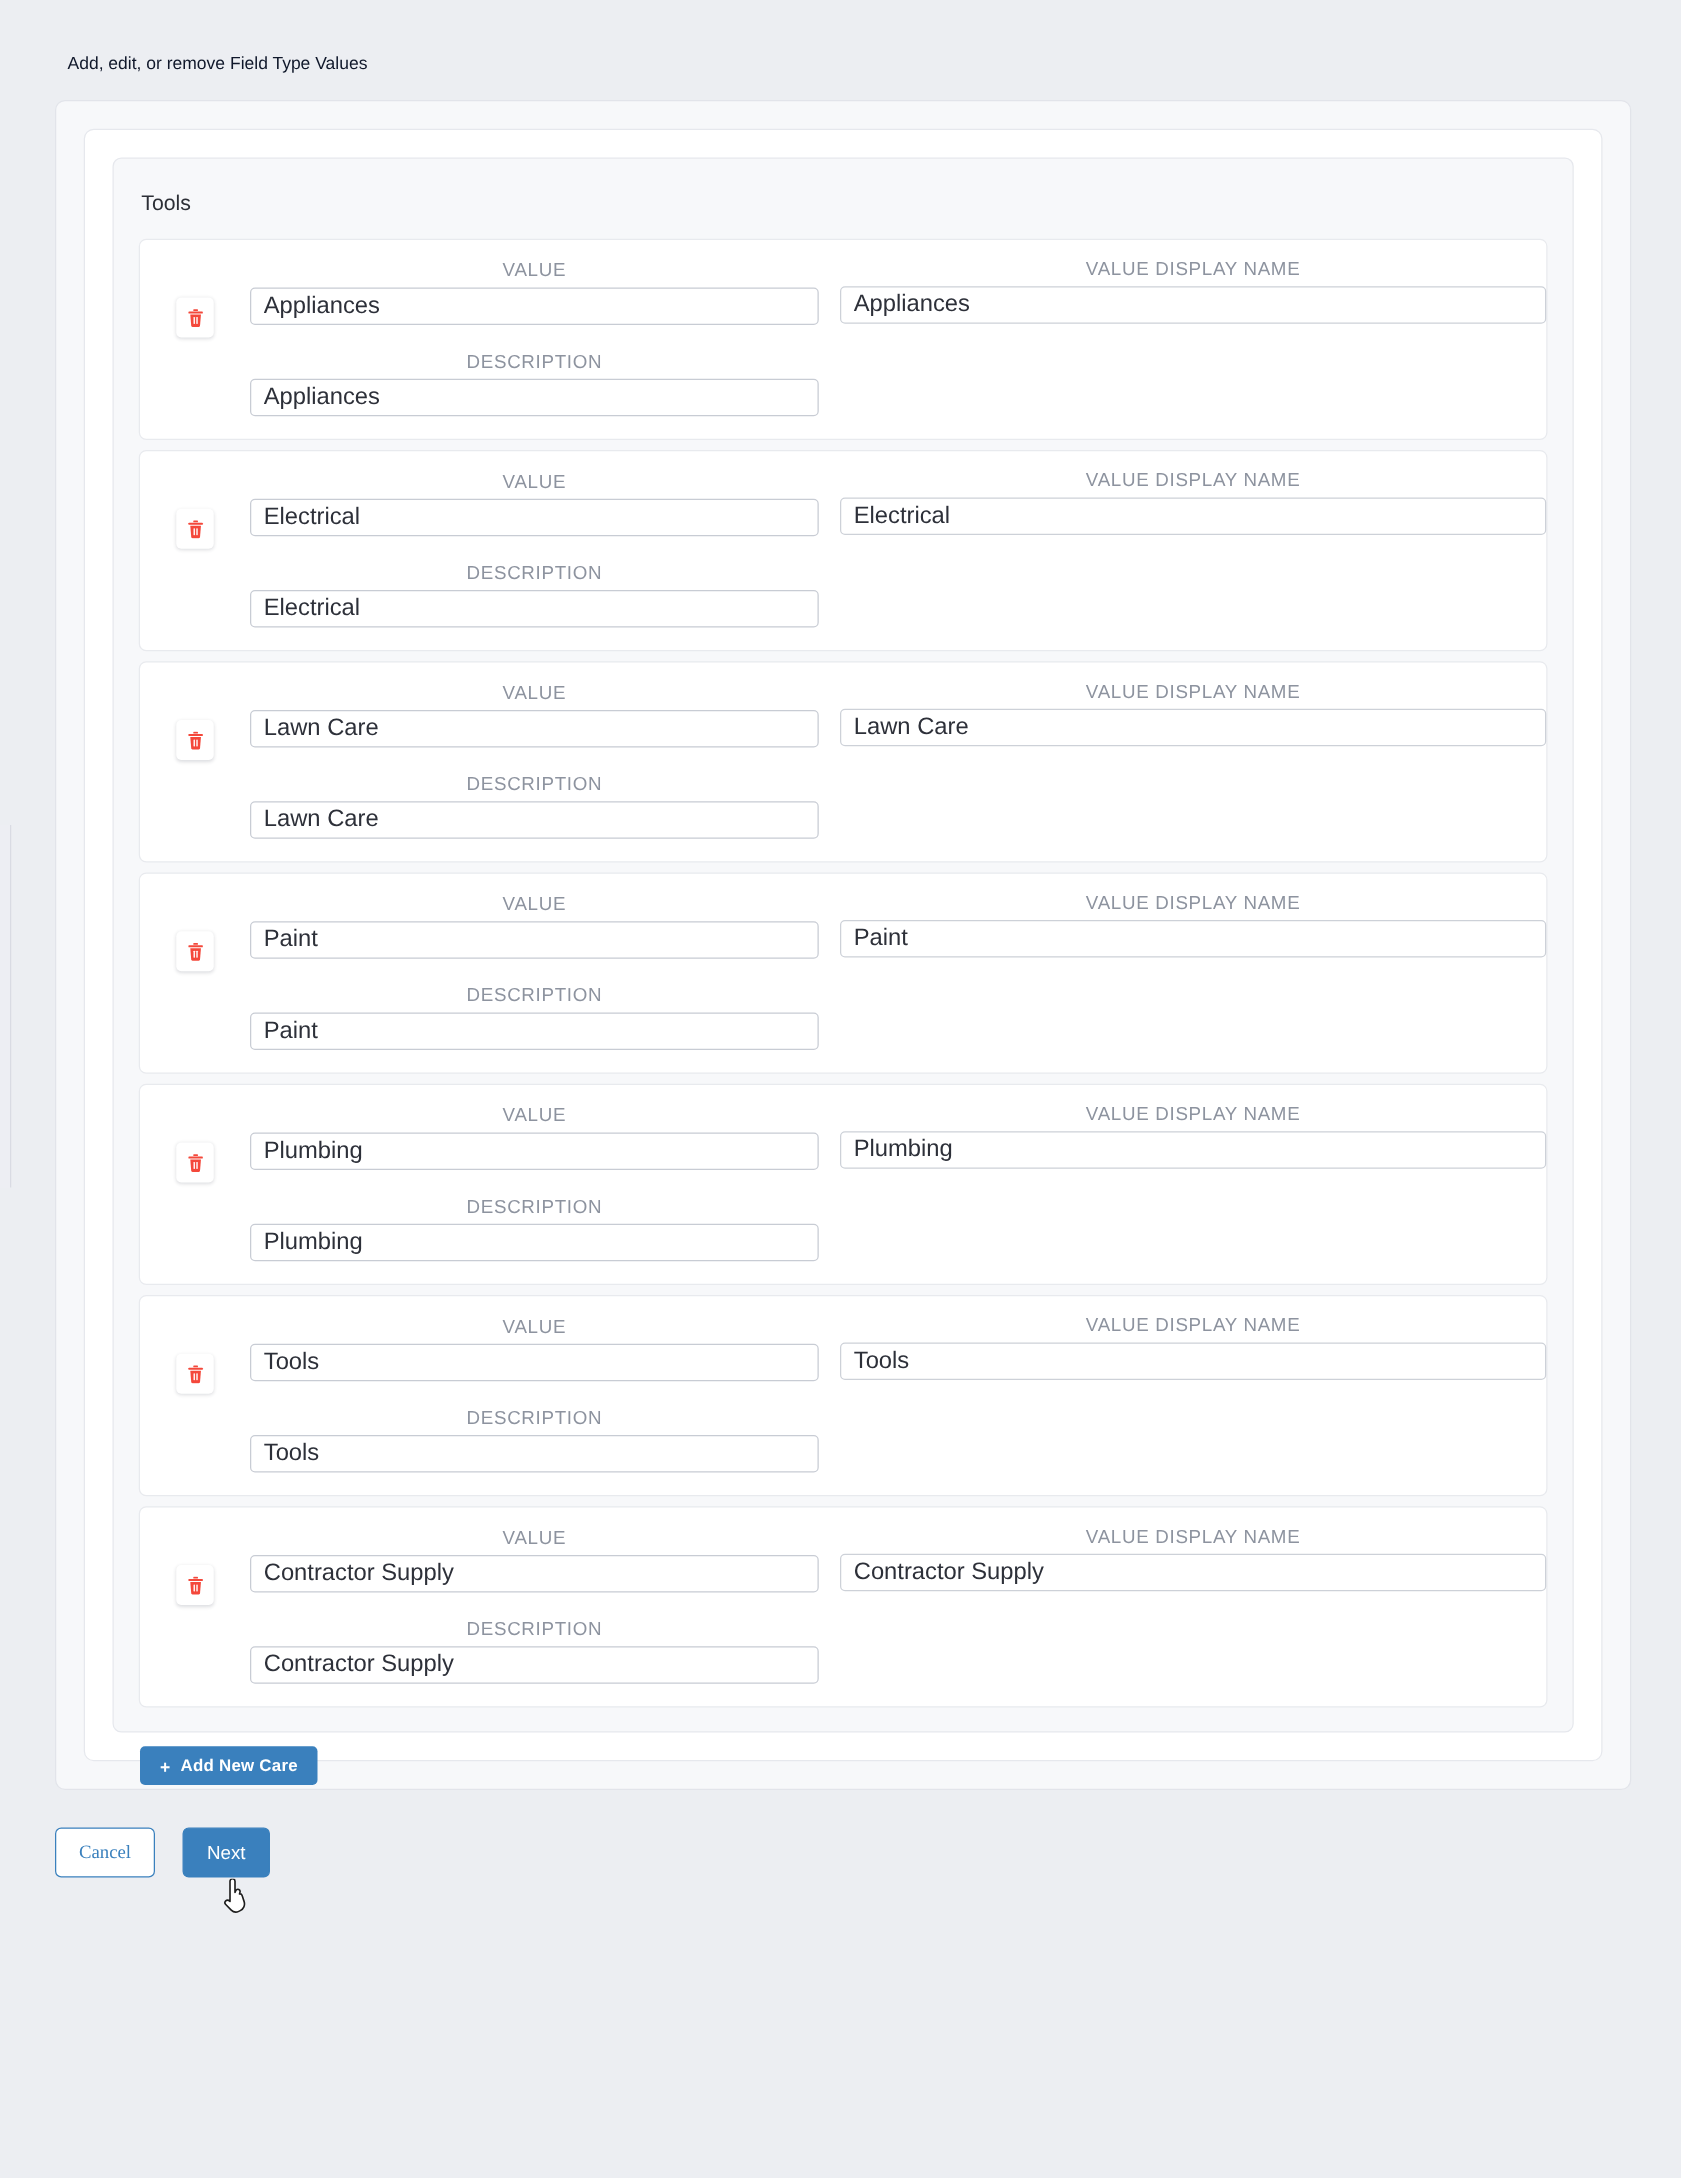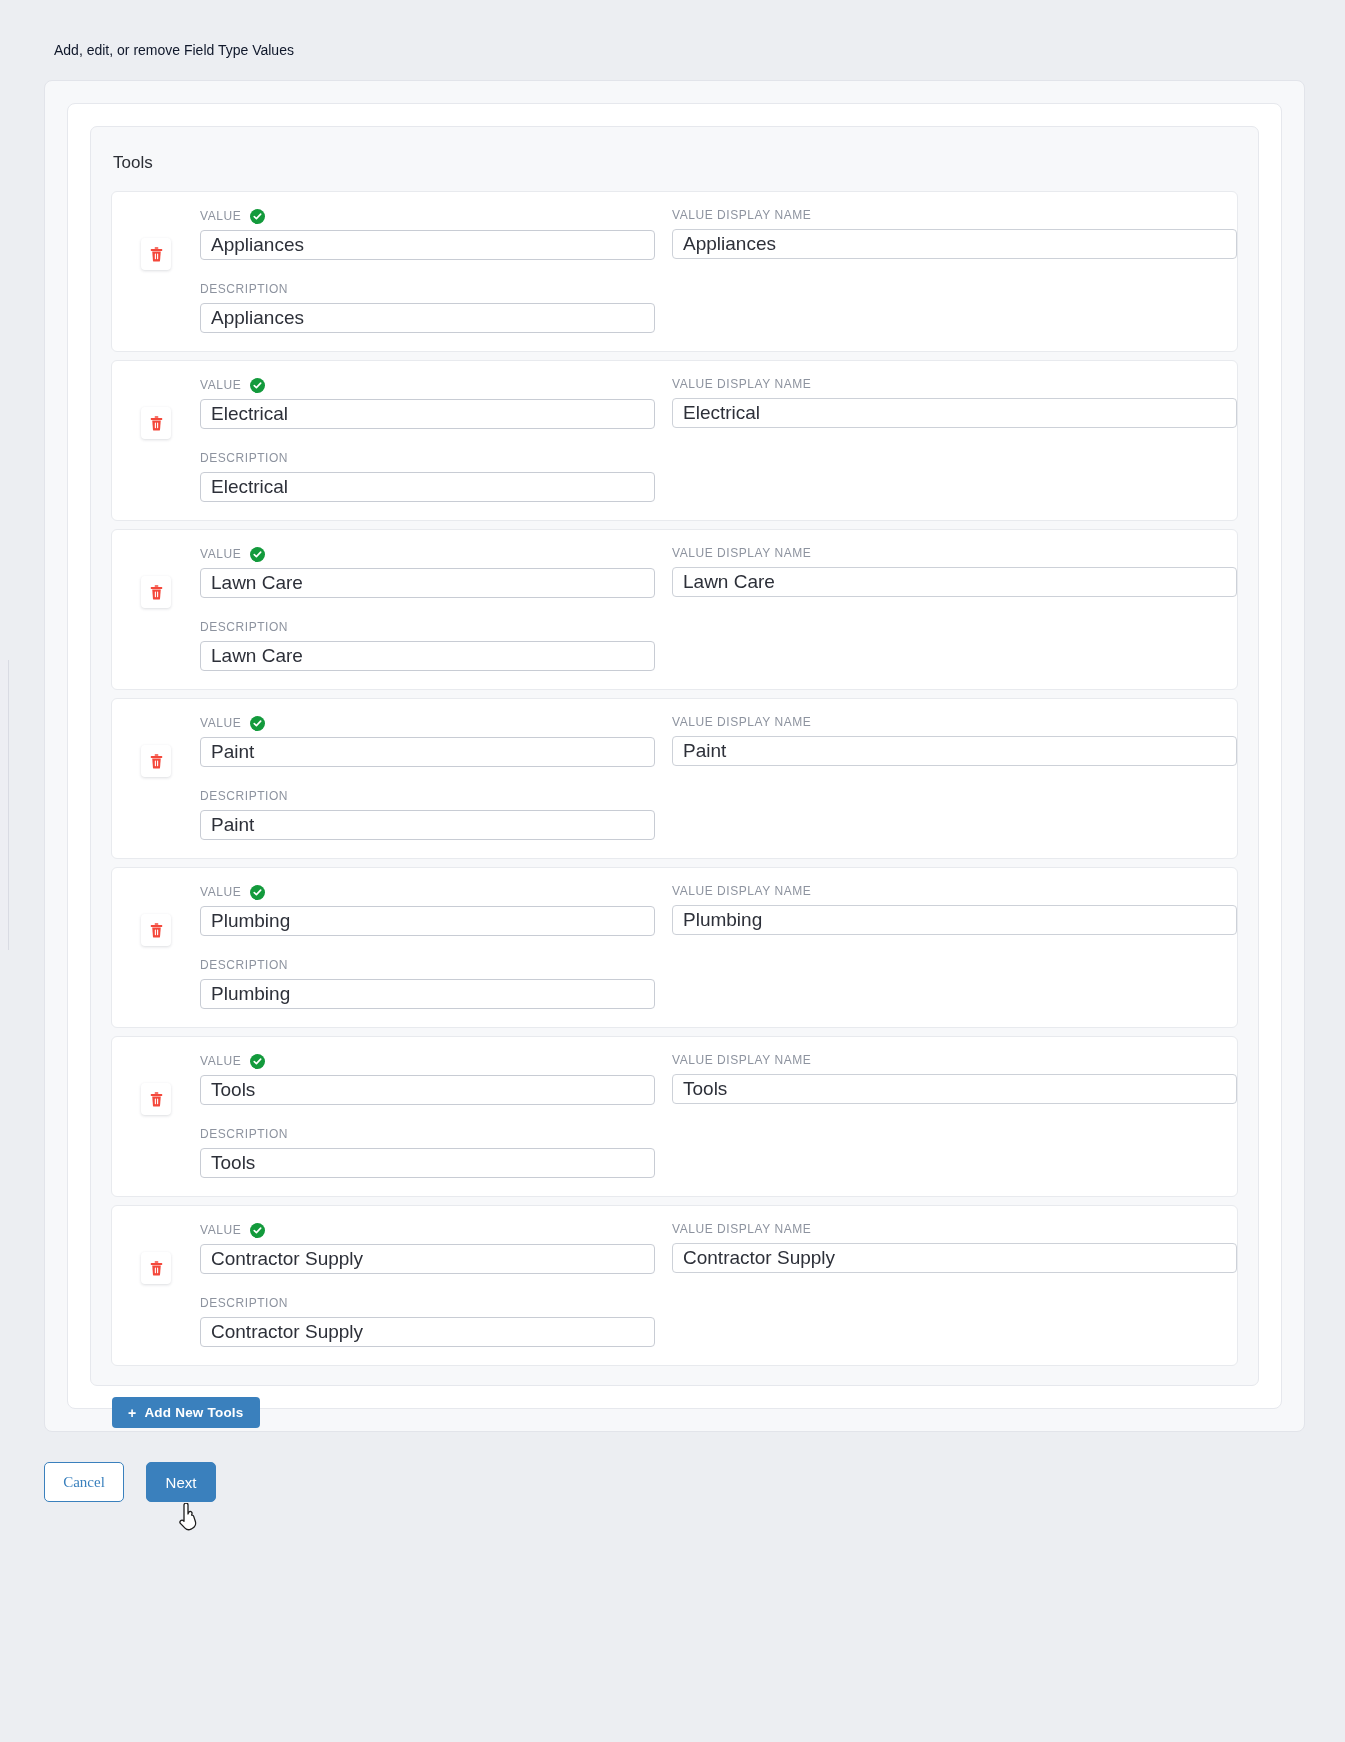--- a/index.html
+++ b/index.html
@@ -119,30 +119,31 @@
 
   .fields {
     flex: 1;
     display: flex;
   }
 
   .col-left { width: 455px; }
   .col-right { flex: 1; padding-left: 17px; }
 
   .field-label {
-    font-size: 12px;
+    font-size: 15px;
     letter-spacing: .55px;
     color: #8d939f;
     text-transform: uppercase;
     font-weight: 400;
     display: flex;
     align-items: center;
     gap: 9px;
     height: 16px;
     margin-bottom: 6px;
+    flex-direction: column;
   }
 
   .check-badge {
     width: 15px;
     height: 15px;
     border-radius: 50%;
     background: #139a3c;
     display: inline-flex;
     align-items: center;
     justify-content: center;
@@ -551,21 +552,21 @@
           </div>
           <input class="text-input dn-input" type="text" readonly="" value="Contractor Supply" style="">
         </div>
       </div>
     </div>
   </div>
 </div>
 
         <button class="add-btn">
           <span class="plus">+</span>
-          <span>Add New Tools</span>
+          <span>Add New Care</span>
         </button>
 
       </div>
     </div>
   </div>
 
   <div class="footer">
     <button class="btn-cancel">Cancel</button>
     <button class="btn-next">Next</button>
   </div>

